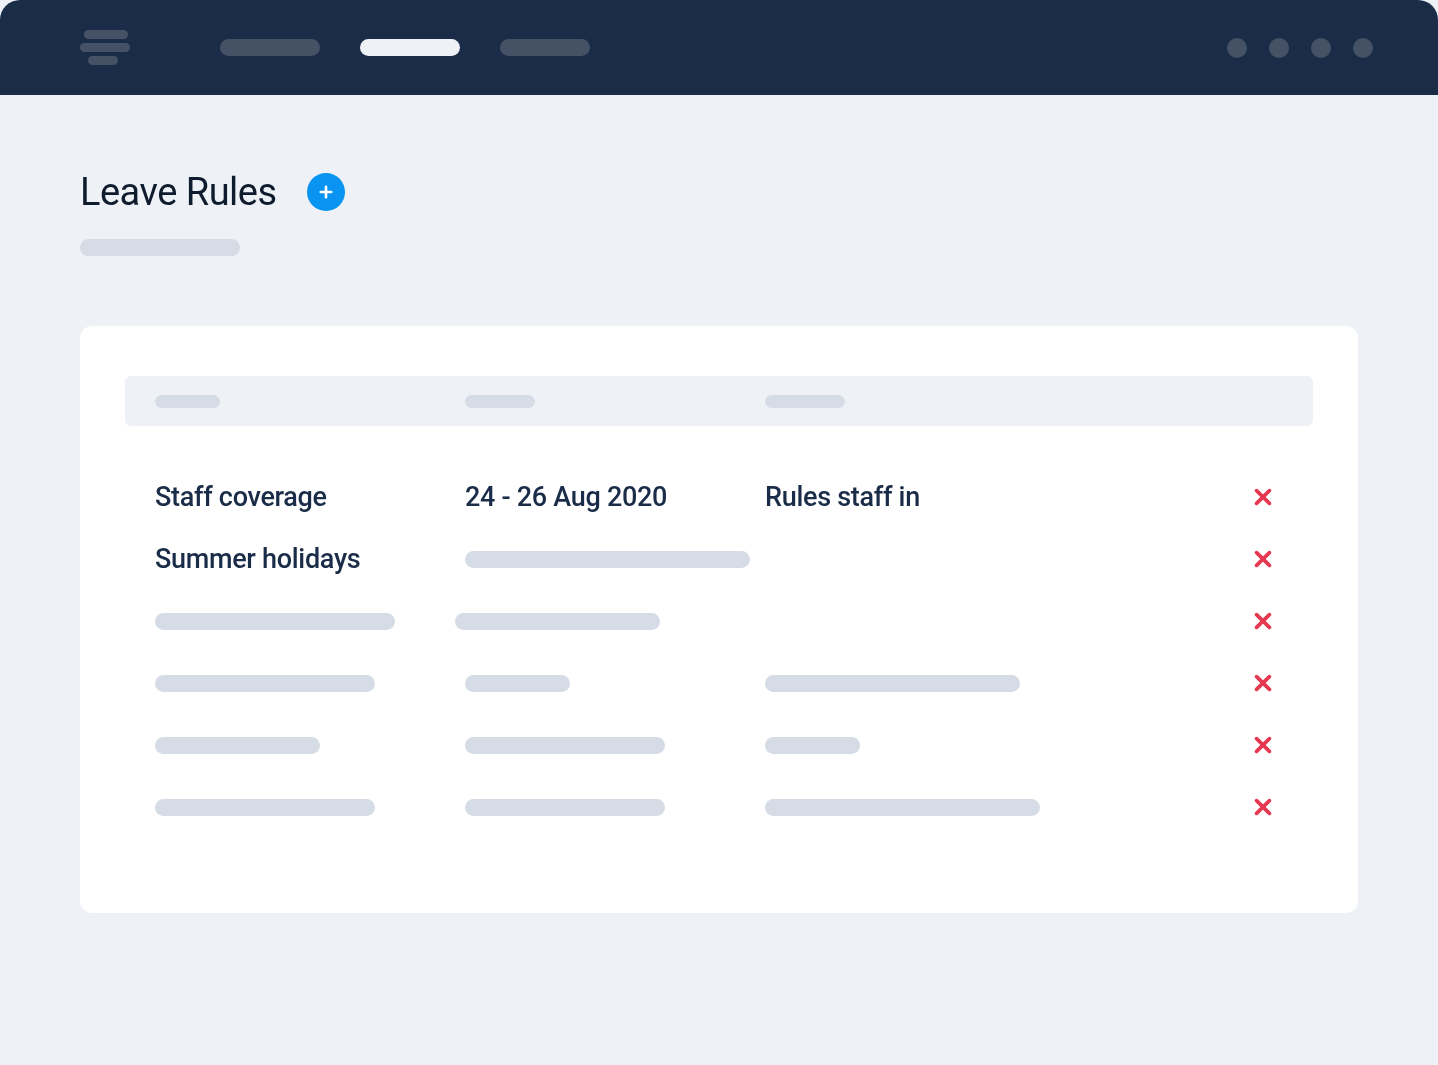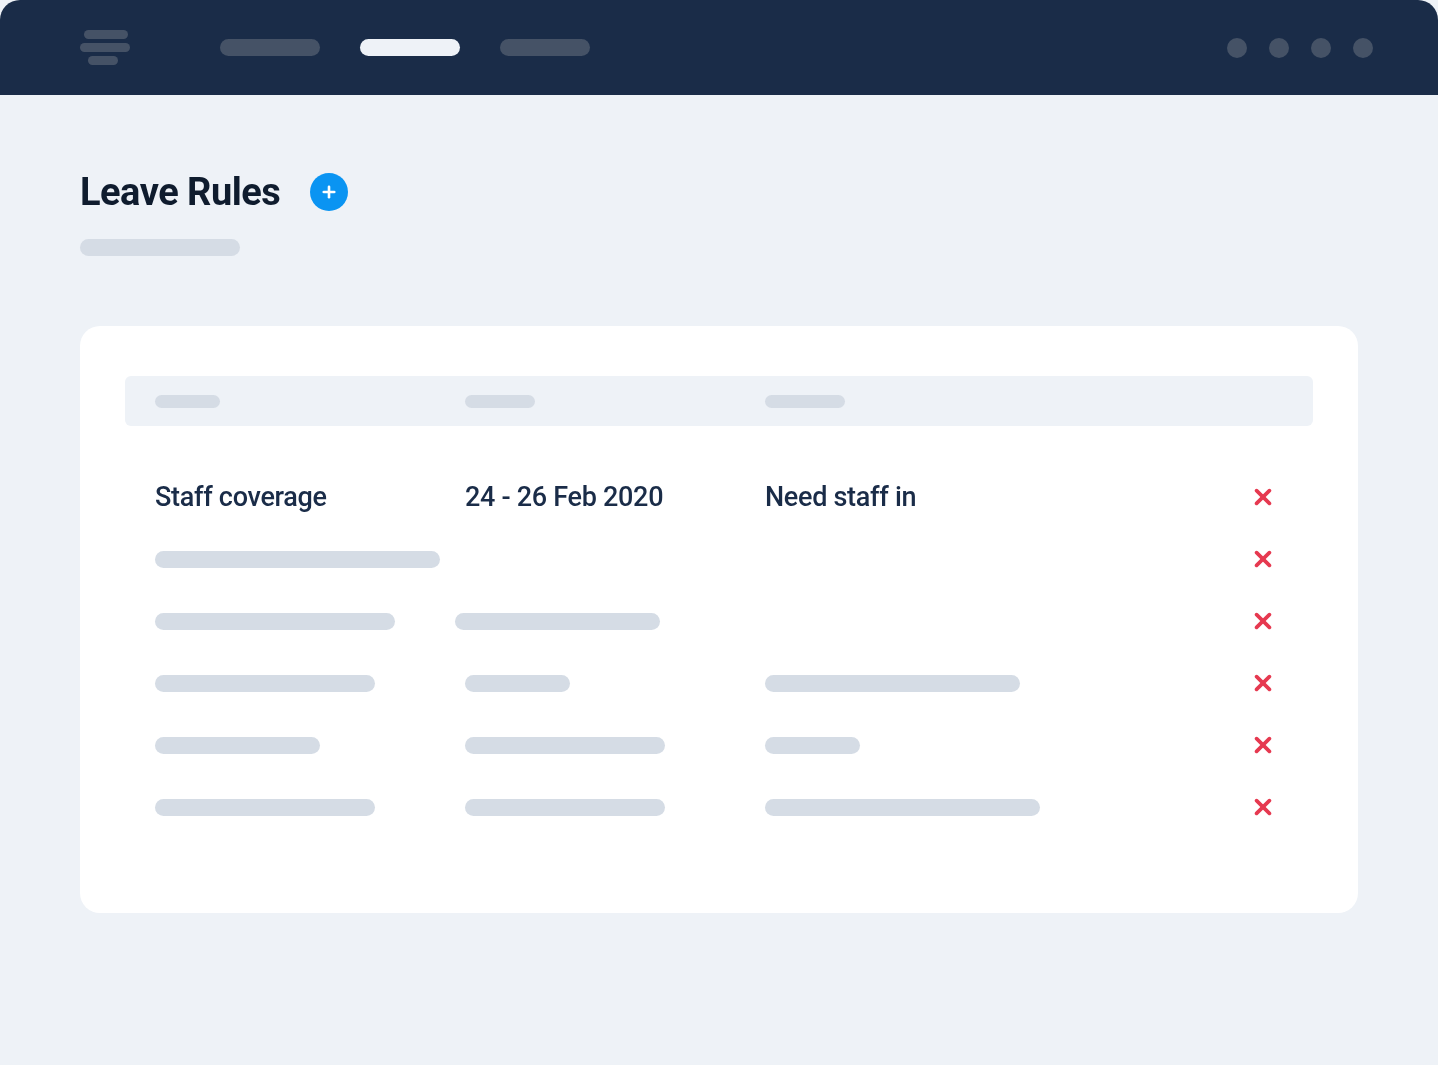--- a/index.html
+++ b/index.html
@@ -90,21 +90,21 @@
     
     .page-header {
       display: flex;
       align-items: center;
       gap: 30px;
       margin-bottom: 25px;
     }
     
     .page-title {
       font-size: 38px;
-      font-weight: 700;
+      font-weight: 400;
       color: #0f1c2e;
       letter-spacing: -0.5px;
     }
     
     .add-button {
       width: 38px;
       height: 38px;
       border-radius: 50%;
       background: #0a94f2;
       display: flex;
@@ -122,21 +122,21 @@
     .subtitle-placeholder {
       width: 160px;
       height: 17px;
       background: #d5dce5;
       border-radius: 10px;
       margin-bottom: 70px;
     }
     
     .card {
       background: #ffffff;
-      border-radius: 20px;
+      border-radius: 12px;
       padding: 50px 45px 75px;
     }
     
     .table-header {
       background: #eef2f7;
       border-radius: 6px;
       height: 50px;
       display: flex;
       align-items: center;
       padding: 0 30px;
@@ -257,32 +257,33 @@
         <div class="col col-desc">
             <div class="header-placeholder hp-3"></div>
           </div>
         <div class="col col-action"></div>
       </div>
 
       <div class="table-body" id="table-body">
 
       <div class="table-row">
             <div class="col col-name"><span class="cell-text">Staff coverage</span></div>
-            <div class="col col-date"><span class="cell-text">24 - 26 Feb 2020</span></div>
-            <div class="col col-desc"><span class="cell-text">Need staff in</span></div>
-            <div class="col col-action">
-              <button class="delete-button">
-                <svg viewBox="0 0 24 24" fill="none" stroke="#e63950" stroke-width="4" stroke-linecap="round">
-                  <line x1="5" y1="5" x2="19" y2="19"></line>
-                  <line x1="19" y1="5" x2="5" y2="19"></line>
-                </svg>
-              </button>
-            </div>
-          </div>
-          <div class="table-row">
+            <div class="col col-date"><span class="cell-text">24 - 26 Aug 2020</span></div>
+            <div class="col col-desc"><span class="cell-text">Rules staff in</span></div>
+            <div class="col col-action">
+              <button class="delete-button">
+                <svg viewBox="0 0 24 24" fill="none" stroke="#e63950" stroke-width="4" stroke-linecap="round">
+                  <line x1="5" y1="5" x2="19" y2="19"></line>
+                  <line x1="19" y1="5" x2="5" y2="19"></line>
+                </svg>
+              </button>
+            </div>
+          </div>
+          <div class="table-row">
+            <div class="col col-name"><span class="cell-text">Summer holidays</span></div>
             <div class="col col-desc">
               <div class="cell-placeholder" style="width: 285px;"></div>
             </div>
             <div class="col col-action">
               <button class="delete-button">
                 <svg viewBox="0 0 24 24" fill="none" stroke="#e63950" stroke-width="4" stroke-linecap="round">
                   <line x1="5" y1="5" x2="19" y2="19"></line>
                   <line x1="19" y1="5" x2="5" y2="19"></line>
                 </svg>
               </button>

